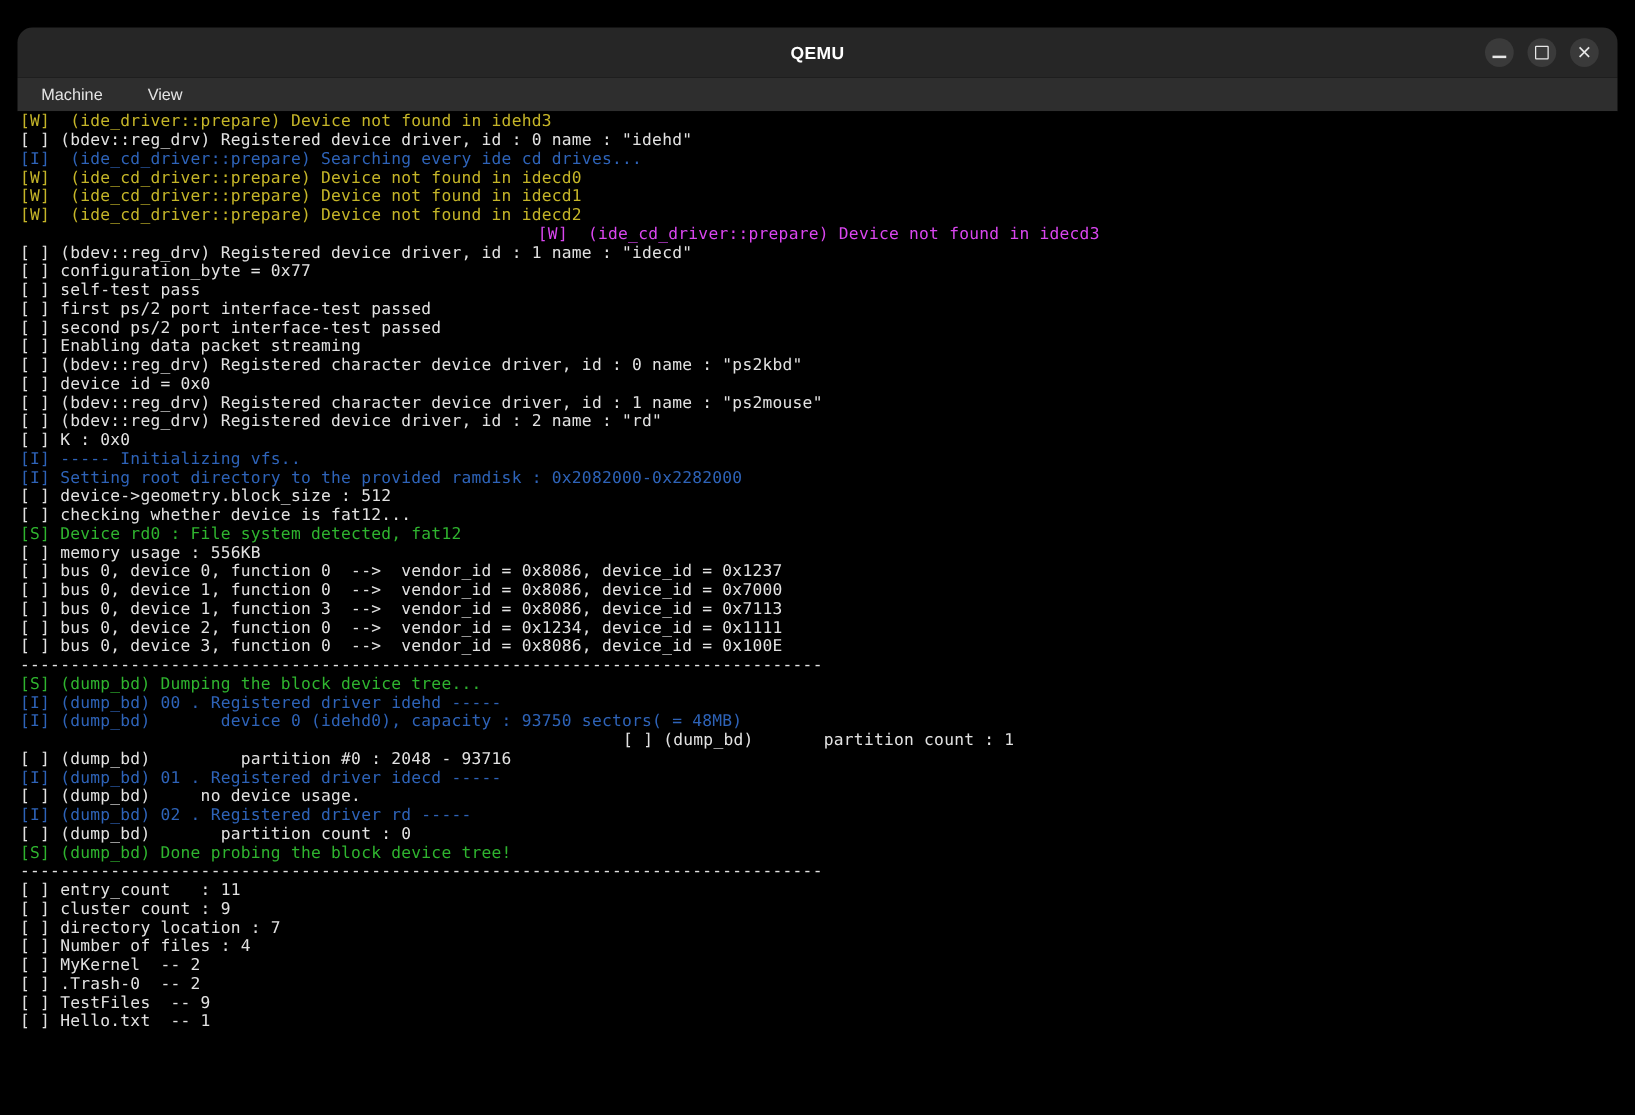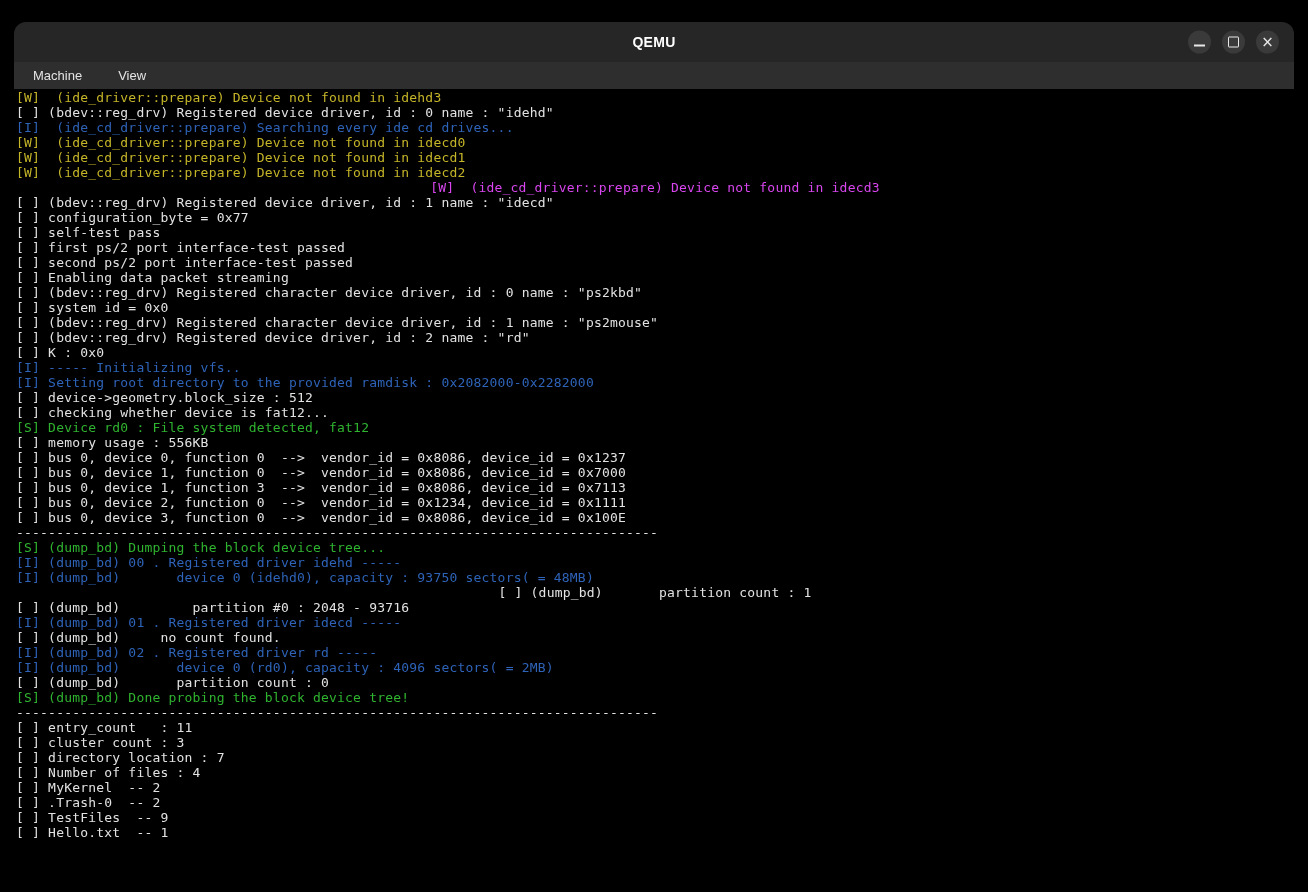--- a/index.html
+++ b/index.html
@@ -71,21 +71,21 @@
       <div class="tline" style="color: rgb(197, 181, 40);">[W]  (ide_cd_driver::prepare) Device not found in idecd1</div>
       <div class="tline" style="color: rgb(197, 181, 40);">[W]  (ide_cd_driver::prepare) Device not found in idecd2</div>
       <div class="tline" style="color: #d946ef; text-align: center;">[W]  (ide_cd_driver::prepare) Device not found in idecd3</div>
       <div class="tline" style="color: rgb(226, 226, 226);">[ ] (bdev::reg_drv) Registered device driver, id : 1 name : "idecd"</div>
       <div class="tline" style="color: rgb(226, 226, 226);">[ ] configuration_byte = 0x77</div>
       <div class="tline" style="color: rgb(226, 226, 226);">[ ] self-test pass</div>
       <div class="tline" style="color: rgb(226, 226, 226);">[ ] first ps/2 port interface-test passed</div>
       <div class="tline" style="color: rgb(226, 226, 226);">[ ] second ps/2 port interface-test passed</div>
       <div class="tline" style="color: rgb(226, 226, 226);">[ ] Enabling data packet streaming</div>
       <div class="tline" style="color: rgb(226, 226, 226);">[ ] (bdev::reg_drv) Registered character device driver, id : 0 name : "ps2kbd"</div>
-      <div class="tline" style="color: rgb(226, 226, 226);">[ ] system id = 0x0</div>
+      <div class="tline" style="color: rgb(226, 226, 226);">[ ] device id = 0x0</div>
       <div class="tline" style="color: rgb(226, 226, 226);">[ ] (bdev::reg_drv) Registered character device driver, id : 1 name : "ps2mouse"</div>
       <div class="tline" style="color: rgb(226, 226, 226);">[ ] (bdev::reg_drv) Registered device driver, id : 2 name : "rd"</div>
       <div class="tline" style="color: rgb(226, 226, 226);">[ ] K : 0x0</div>
       <div class="tline" style="color: rgb(46, 99, 184);">[I] ----- Initializing vfs..</div>
       <div class="tline" style="color: rgb(46, 99, 184);">[I] Setting root directory to the provided ramdisk : 0x2082000-0x2282000</div>
       <div class="tline" style="color: rgb(226, 226, 226);">[ ] device-&gt;geometry.block_size : 512</div>
       <div class="tline" style="color: rgb(226, 226, 226);">[ ] checking whether device is fat12...</div>
       <div class="tline" style="color: rgb(47, 180, 47);">[S] Device rd0 : File system detected, fat12</div>
       <div class="tline" style="color: rgb(226, 226, 226);">[ ] memory usage : 556KB</div>
       <div class="tline" style="color: rgb(226, 226, 226);">[ ] bus 0, device 0, function 0  --&gt;  vendor_id = 0x8086, device_id = 0x1237</div>
@@ -93,28 +93,27 @@
       <div class="tline" style="color: rgb(226, 226, 226);">[ ] bus 0, device 1, function 3  --&gt;  vendor_id = 0x8086, device_id = 0x7113</div>
       <div class="tline" style="color: rgb(226, 226, 226);">[ ] bus 0, device 2, function 0  --&gt;  vendor_id = 0x1234, device_id = 0x1111</div>
       <div class="tline" style="color: rgb(226, 226, 226);">[ ] bus 0, device 3, function 0  --&gt;  vendor_id = 0x8086, device_id = 0x100E</div>
       <div class="tline" style="color: rgb(226, 226, 226);">--------------------------------------------------------------------------------</div>
       <div class="tline" style="color: rgb(47, 180, 47);">[S] (dump_bd) Dumping the block device tree...</div>
       <div class="tline" style="color: rgb(46, 99, 184);">[I] (dump_bd) 00 . Registered driver idehd -----</div>
       <div class="tline" style="color: rgb(46, 99, 184);">[I] (dump_bd)       device 0 (idehd0), capacity : 93750 sectors( = 48MB)</div>
       <div class="tline" style="color: rgb(226, 226, 226); text-align: center;">[ ] (dump_bd)       partition count : 1</div>
       <div class="tline" style="color: rgb(226, 226, 226);">[ ] (dump_bd)         partition #0 : 2048 - 93716</div>
       <div class="tline" style="color: rgb(46, 99, 184);">[I] (dump_bd) 01 . Registered driver idecd -----</div>
-      <div class="tline" style="color: rgb(226, 226, 226);">[ ] (dump_bd)     no count found.</div>
+      <div class="tline" style="color: rgb(226, 226, 226);">[ ] (dump_bd)     no device usage.</div>
       <div class="tline" style="color: rgb(46, 99, 184);">[I] (dump_bd) 02 . Registered driver rd -----</div>
-      <div class="tline" style="color: rgb(46, 99, 184);">[I] (dump_bd)       device 0 (rd0), capacity : 4096 sectors( = 2MB)</div>
       <div class="tline" style="color: rgb(226, 226, 226);">[ ] (dump_bd)       partition count : 0</div>
       <div class="tline" style="color: rgb(47, 180, 47);">[S] (dump_bd) Done probing the block device tree!</div>
       <div class="tline" style="color: rgb(226, 226, 226);">--------------------------------------------------------------------------------</div>
       <div class="tline" style="color: rgb(226, 226, 226);">[ ] entry_count   : 11</div>
-      <div class="tline" style="color: rgb(226, 226, 226);">[ ] cluster count : 3</div>
+      <div class="tline" style="color: rgb(226, 226, 226);">[ ] cluster count : 9</div>
       <div class="tline" style="color: rgb(226, 226, 226);">[ ] directory location : 7</div>
       <div class="tline" style="color: rgb(226, 226, 226);">[ ] Number of files : 4</div>
       <div class="tline" style="color: rgb(226, 226, 226);">[ ] MyKernel  -- 2</div>
       <div class="tline" style="color: rgb(226, 226, 226);">[ ] .Trash-0  -- 2</div>
       <div class="tline" style="color: rgb(226, 226, 226);">[ ] TestFiles  -- 9</div>
       <div class="tline" style="color: rgb(226, 226, 226);">[ ] Hello.txt  -- 1</div>
     </div>
 
 </div>
 

